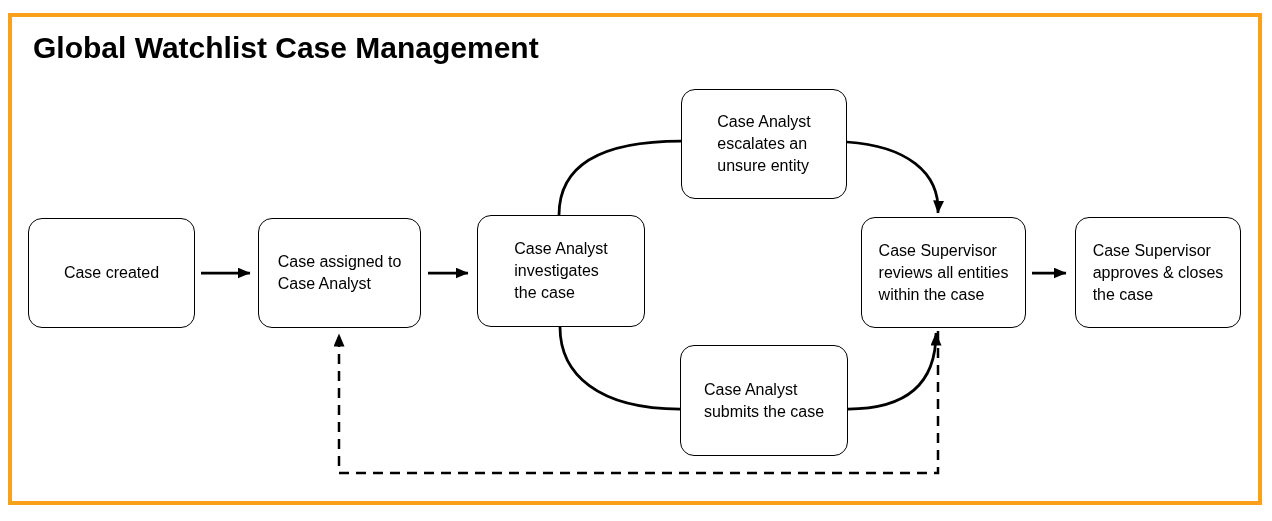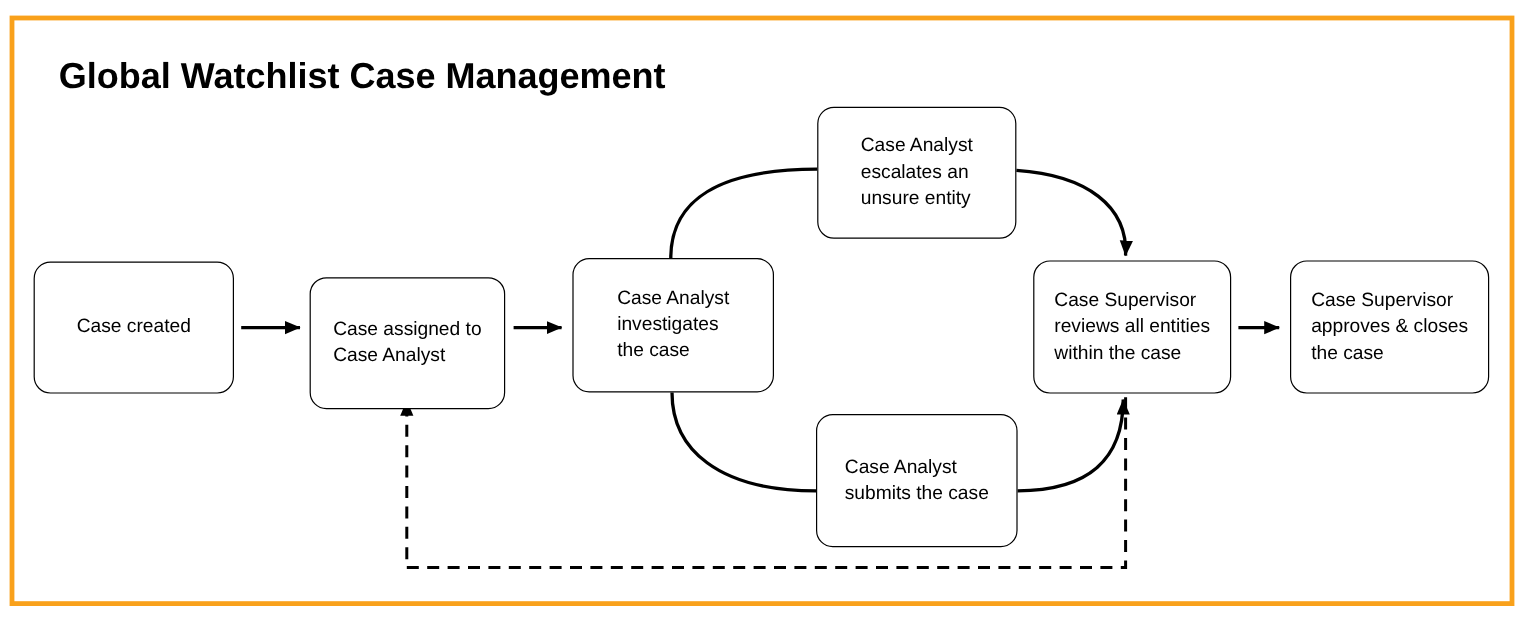--- a/index.html
+++ b/index.html
@@ -23,21 +23,21 @@
     position: absolute;
     left: 8px; top: 13px;
     width: 1254px; height: 492px;
     border: 4px solid var(--frame-border);
     box-sizing: border-box;
     pointer-events: none;
   }
   .title {
     position: absolute;
     left: 33px; top: 31px;
-    margin: 16px;
+    margin: 0;
     font-size: 30px;
     font-weight: 700;
     line-height: 1.1;
     color: var(--text);
     white-space: nowrap;
   }
   svg.edges {
     position: absolute;
     left: 0; top: 0;
     width: 1272px; height: 521px;
@@ -62,21 +62,21 @@
     align-items: center;
     justify-content: center;
     text-align: left;
     color: var(--text);
     font-size: 16px;
     line-height: 22px;
     padding: 6px 8px;
   }
   .node-label { white-space: pre-line; }
   .n1 { left: 28px;   top: 218px; width: 167px; height: 110px; }
-  .n2 { left: 258px;  top: 218px; width: 163px; height: 110px; margin-top: 13px; }
+  .n2 { left: 258px;  top: 218px; width: 163px; height: 110px; }
   .n3 { left: 477px;  top: 215px; width: 168px; height: 112px; }
   .n4 { left: 681px;  top: 89px;  width: 166px; height: 110px; }
   .n5 { left: 680px;  top: 345px; width: 168px; height: 111px; }
   .n6 { left: 861px;  top: 217px; width: 165px; height: 111px; }
   .n7 { left: 1075px; top: 217px; width: 166px; height: 111px; }
 </style>
 </head>
 <body>
 
 <div class="canvas">

